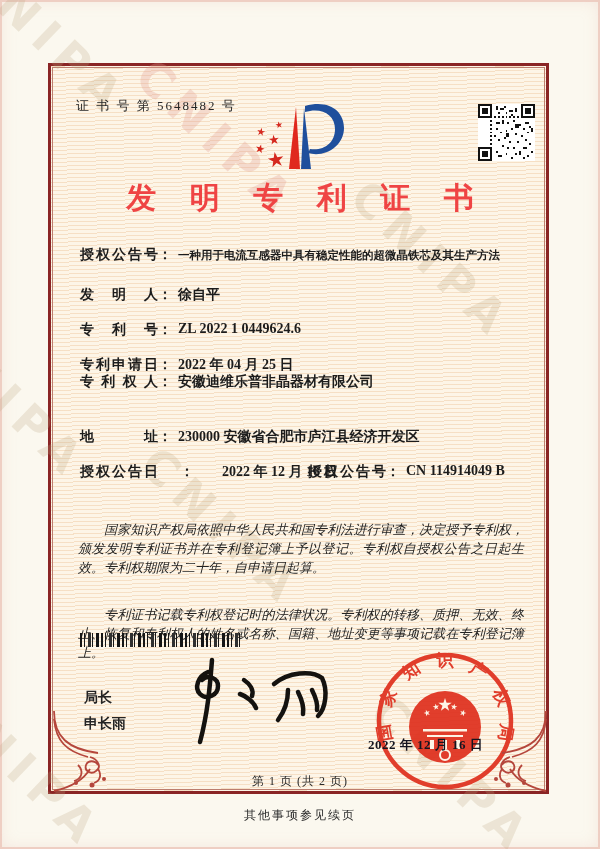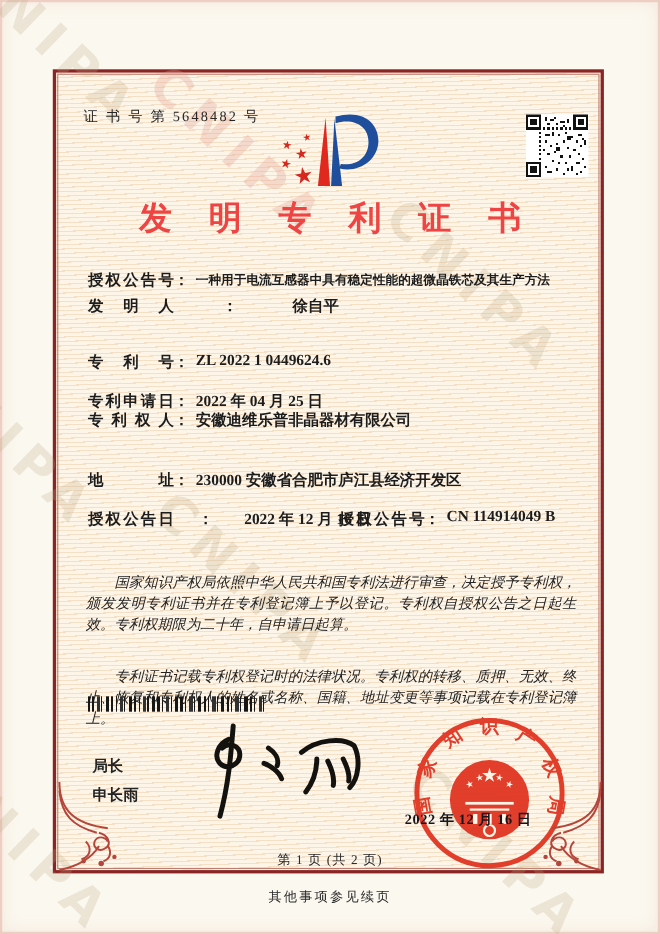--- a/index.html
+++ b/index.html
@@ -179,21 +179,21 @@
     </svg>
 
     <div class="title">发 明 专 利 证 书</div>
 
     <div class="rows">
       <div class="row" style="top:246px;">
         <span class="lbl">授权公告号</span>
           <span class="colon">：</span>
           <span class="val val-small">一种用于电流互感器中具有稳定性能的超微晶铁芯及其生产方法</span>
       </div>
-      <div class="row" style="top:270px;gap:44px;">
+      <div class="row" style="top:286px;">
         <span class="lbl">发明人</span>
           <span class="colon">：</span>
           <span class="val">徐自平</span>
       </div>
       <div class="row" style="top:321px;">
         <span class="lbl">专利号</span>
           <span class="colon">：</span>
           <span class="val">ZL 2022 1 0449624.6</span>
       </div>
       <div class="row" style="top:356px;">

